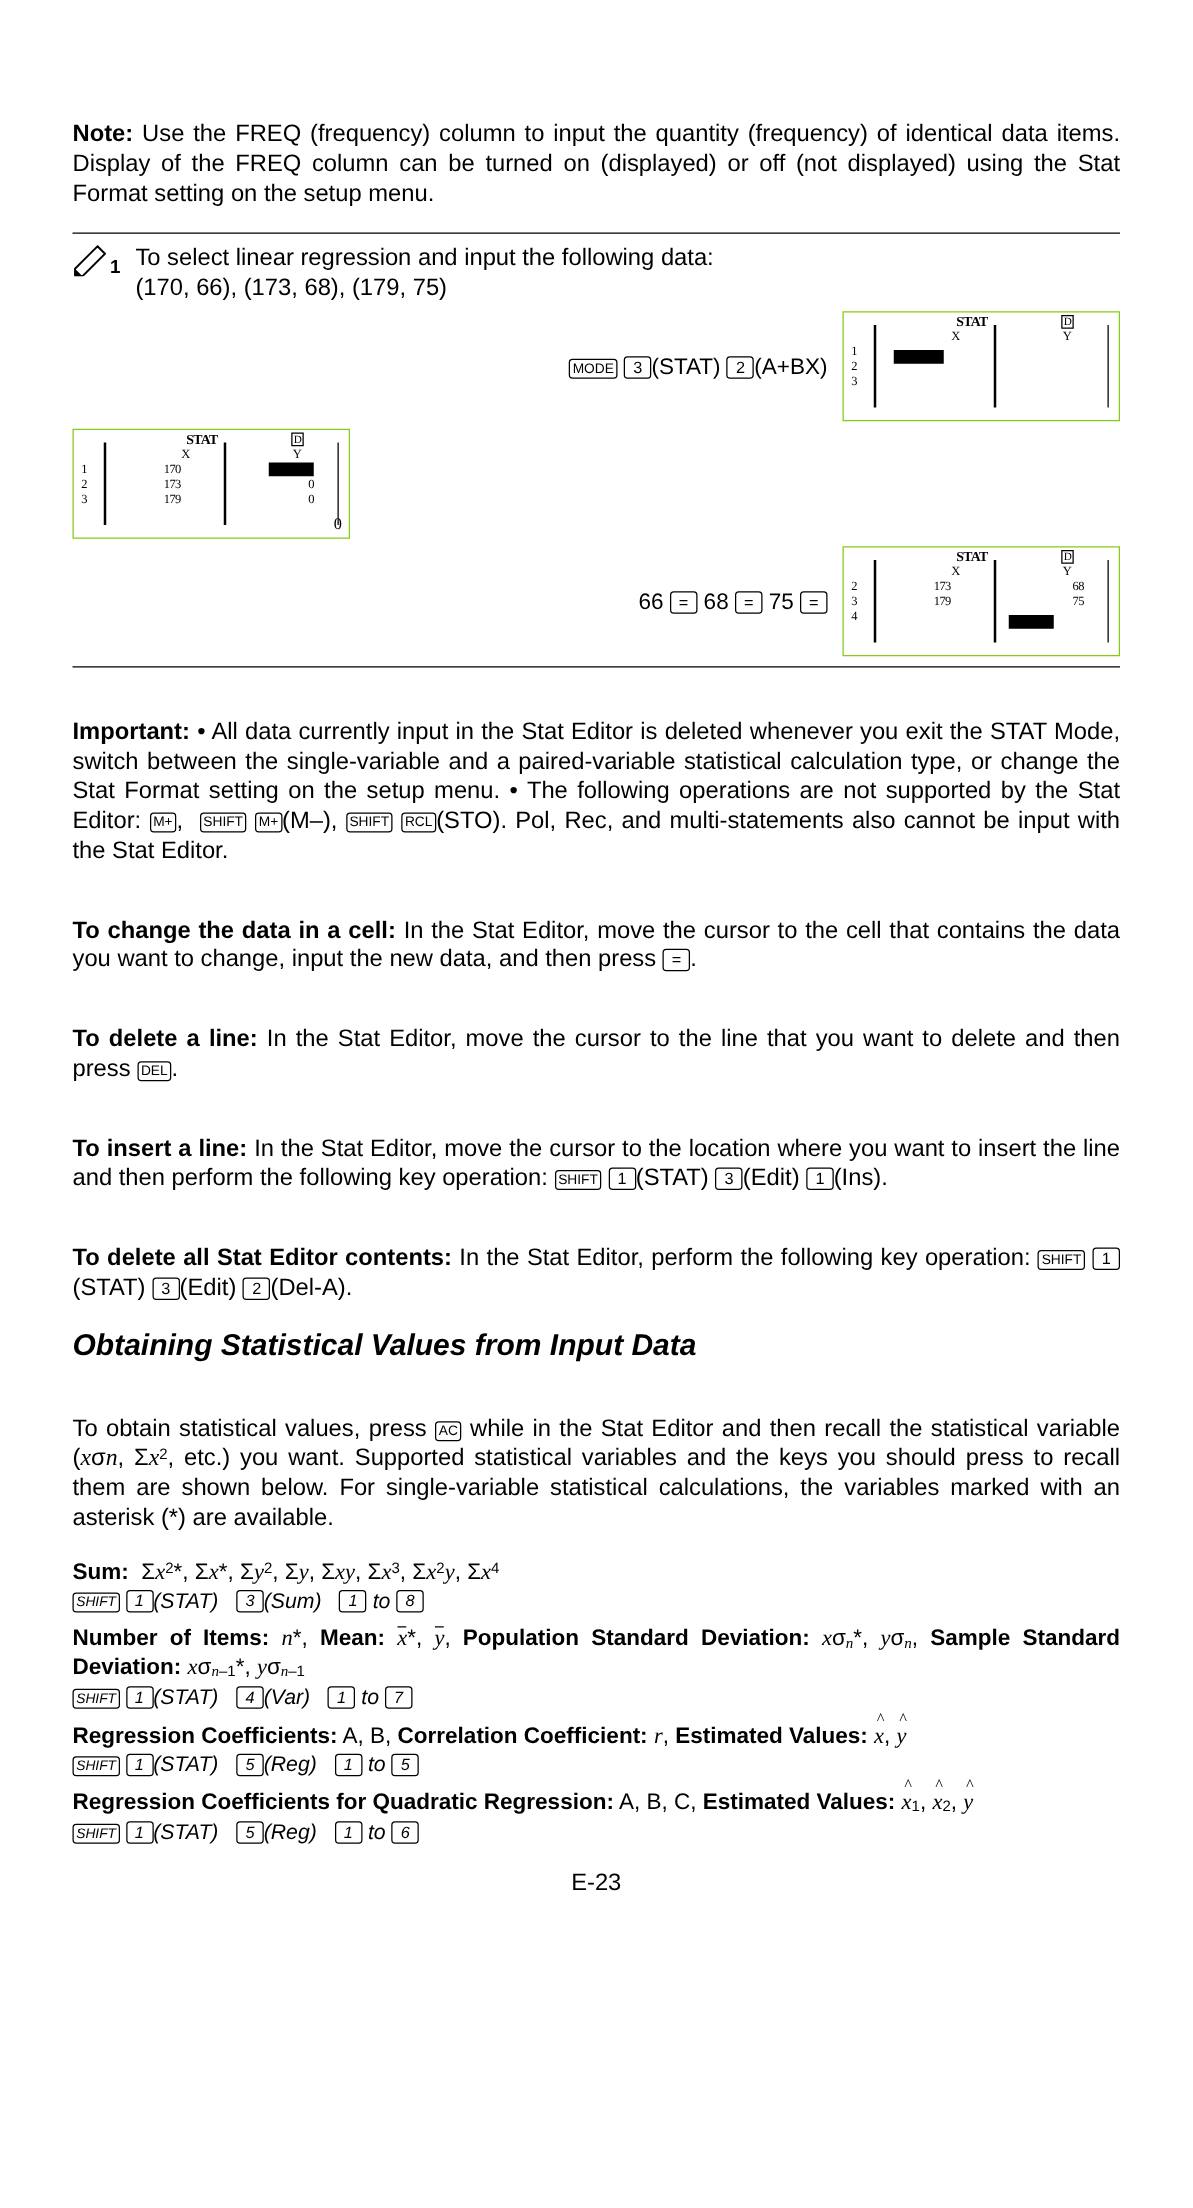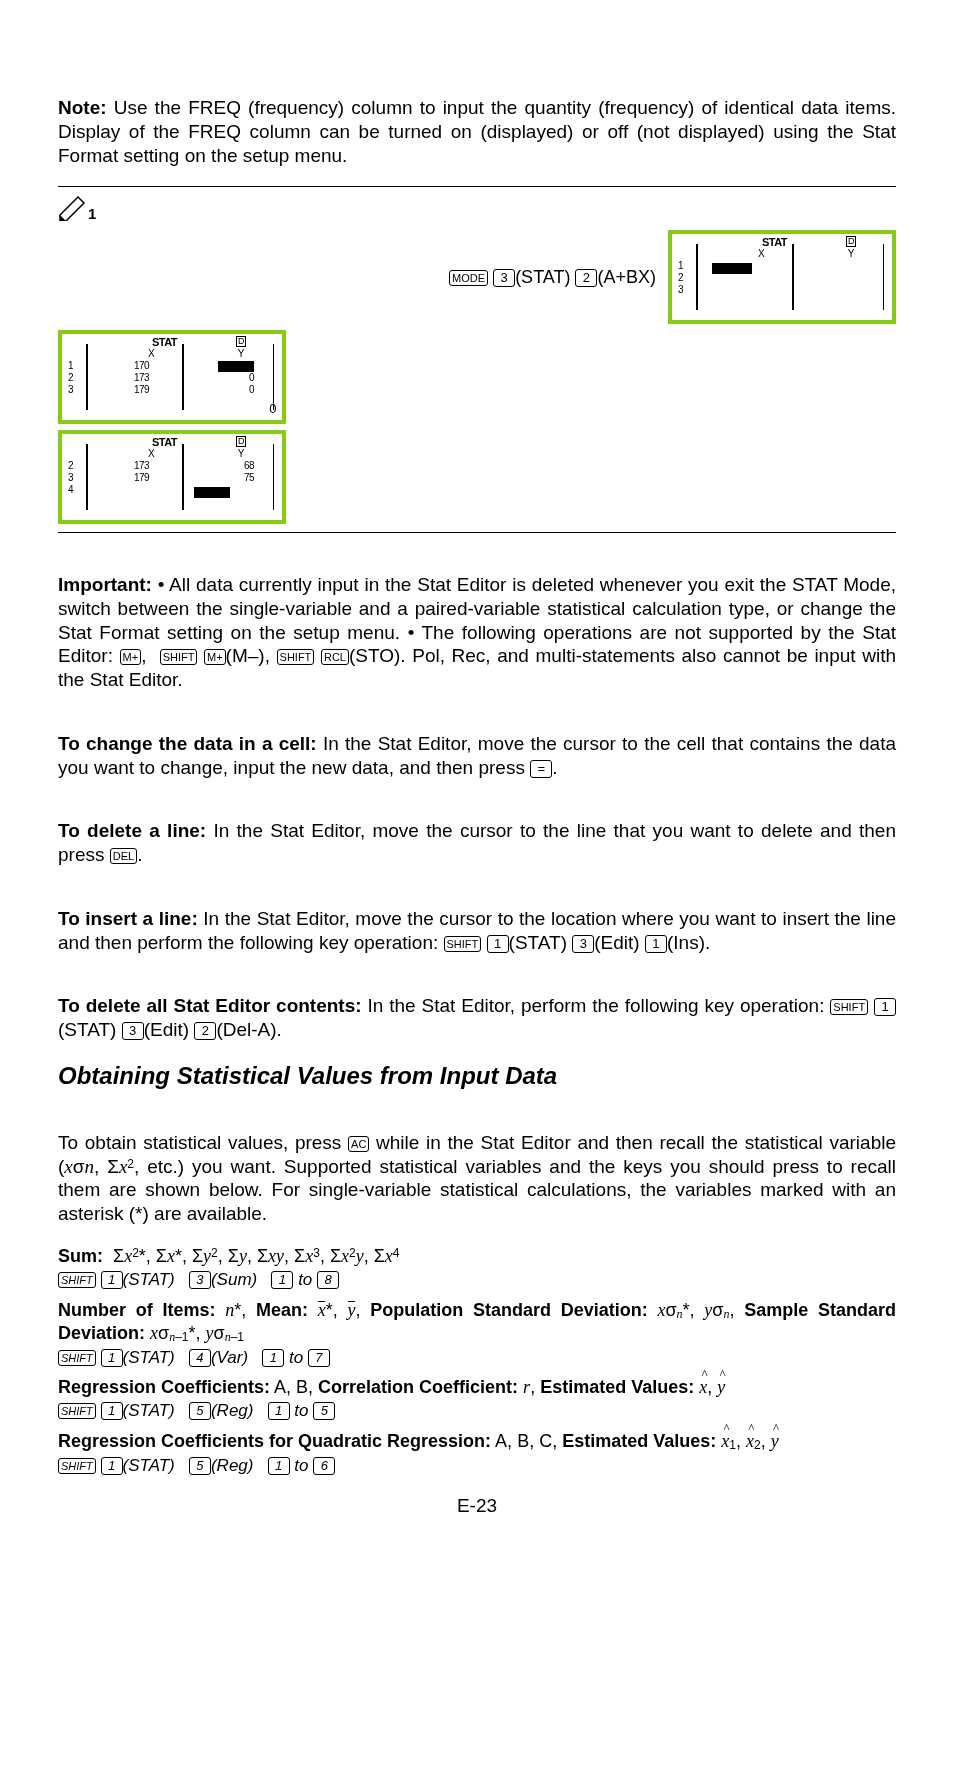--- a/index.html
+++ b/index.html
@@ -25,23 +25,23 @@
     min-width: 14px;
     text-align: center;
   }
   .key.small { font-size: 11px; padding: 0 2px; line-height: 14px; text-align: right; }
   .note-label { font-weight: bold; }
   .just { text-align: justify; margin-top: 40px; }
   .example-row { display: flex; align-items: center; margin: 6px 0; }
   .example-left { flex: 1; text-align: right; padding-right: 12px; font-size: 18px; }
   .example-right {
     width: 220px; height: 86px;
-    border: 4px solid #84cc16;
+    border: 1px solid #84cc16;
     position: relative;
-    font-family: Liberation Sans, sans-serif;
+    font-family: Liberation Serif, serif;
     font-size: 12px;
     letter-spacing: -0.5px;
   }
   .lcd-stat { position: absolute; top: 2px; left: 90px; font-weight: bold; font-size: 11px; }
   .lcd-d { position: absolute; top: 2px; right: 36px; border: 1px solid #000; font-size: 9px; padding: 0 1px; line-height: 9px; }
   .lcd-col-x { position: absolute; top: 14px; left: 86px; font-size: 10px; }
   .lcd-col-y { position: absolute; top: 14px; right: 38px; font-size: 10px; }
   .lcd-rownums { position: absolute; top: 26px; left: 6px; font-size: 10px; line-height: 12px; }
   .lcd-vals-x { position: absolute; top: 26px; left: 72px; font-size: 10px; line-height: 12px; text-align: right; }
   .lcd-vals-y { position: absolute; top: 26px; right: 28px; font-size: 10px; line-height: 12px; text-align: right; }
@@ -91,20 +91,24 @@
 <hr class="hr">
 
 <div class="example-head">
   <span class="pencil">
     <svg viewBox="0 0 34 26">
         <path d="M2 20 L20 2 L26 8 L8 26 L2 26 Z M20 2 L26 8" fill="none" stroke="#000" stroke-width="1.5"></path>
         <path d="M2 20 L2 26 L8 26 Z" fill="#000"></path>
       </svg>
   </span>
   <span style="font-weight:bold;font-size:15px;margin-left:-4px;margin-top:10px;">1</span>
+  <div class="example-text">
+    <span>To select linear regression and input the following data:</span><br>
+    <span>(170, 66), (173, 68), (179, 75)</span>
+  </div>
 </div>
 
 <div class="example-row">
   <div class="example-left">
     <span class="key small">MODE</span>
     <span class="key">3</span><span>(STAT)</span>
     <span class="key">2</span><span>(A+BX)</span>
   </div>
   <div class="example-right">
     <div class="lcd-stat">STAT</div>
@@ -135,20 +139,25 @@
 3</div>
     <div class="lcd-vals-x" style="white-space:pre">170
 173
 179</div>
     <div class="lcd-vals-y" style="white-space:pre"><span class="lcd-cursor" style="width:36px;"></span><br>0<br>0</div>
     <div class="lcd-small0">0</div>
   </div>
 </div>
 
 <div class="example-row">
+  <div class="example-left">
+    <span>66</span> <span class="key">=</span>
+    <span>68</span> <span class="key">=</span>
+    <span>75</span> <span class="key">=</span>
+  </div>
   <div class="example-right">
     <div class="lcd-stat">STAT</div>
     <div class="lcd-d">D</div>
     <div class="lcd-vline" style="left:24px;"></div>
     <div class="lcd-vline" style="left:120px;"></div>
     <div class="lcd-vline" style="right:8px;"></div>
     <div class="lcd-col-x">X</div>
     <div class="lcd-col-y">Y</div>
     <div class="lcd-rownums" style="white-space:pre">2
 3

